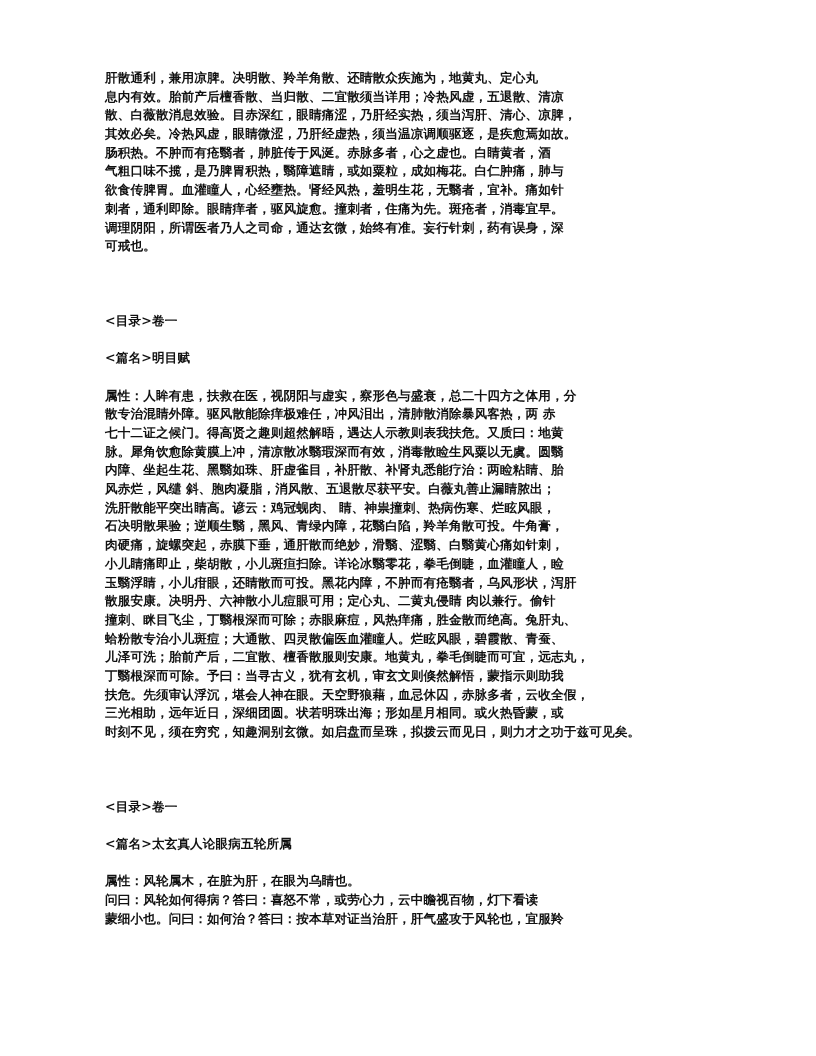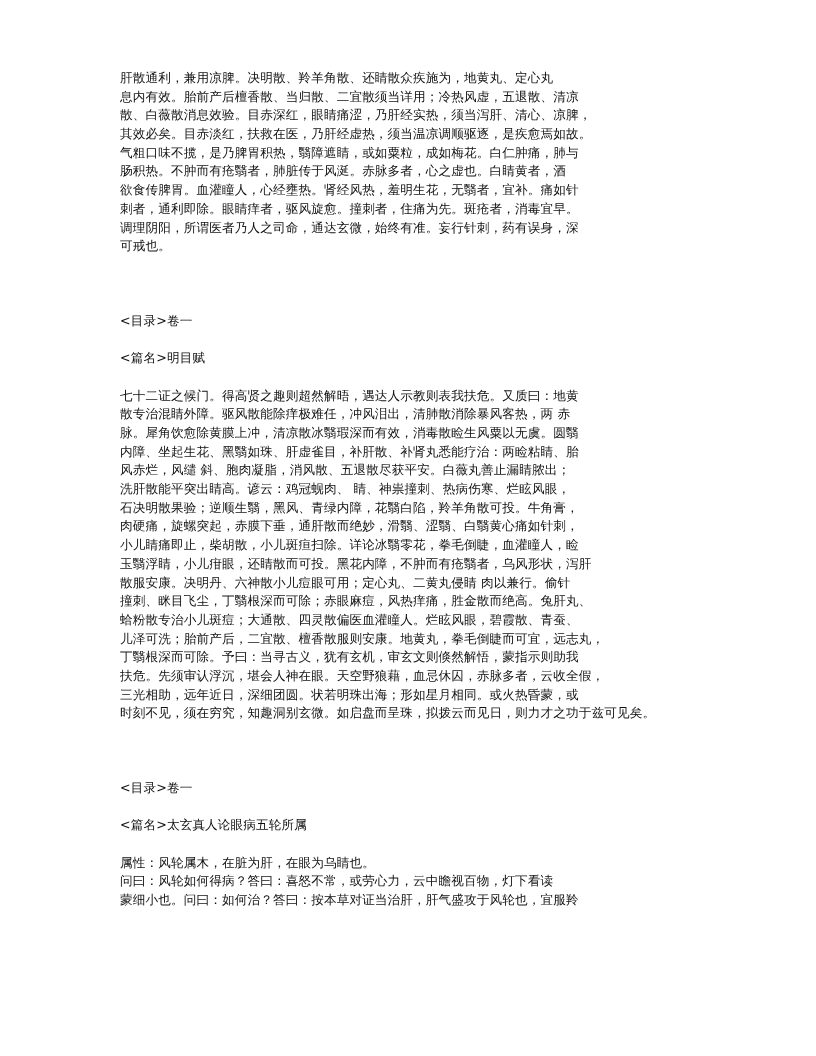--- a/index.html
+++ b/index.html
@@ -1,55 +1,56 @@
 <!DOCTYPE html>
 <html><head>
   <meta charset="utf-8">
   <style>
     html, body { margin: 0; padding: 0; background: #ffffff; }
     body {
       width: 816px; height: 1056px; position: relative; overflow: hidden;
       font-family: "DejaVu Serif", "Liberation Serif", serif;
       color: #111111;
     }
-    .page { position: absolute; left: 120px; top: 69px; width: 600px; }
+    .page { position: absolute; left: 105px; top: 69px; width: 600px; font-weight: bold; }
     .line {
       font-size: 12.6px; line-height: 18.7px; height: 18.7px;
       white-space: nowrap; letter-spacing: 0.15px;
     }
     .gap-lg { height: 56px; }
     .gap-md { height: 18.7px; }
   </style>
 </head>
 <body>
 
 <div class="page">
 
   <div>
     <div class="line">肝散通利，兼用凉脾。决明散、羚羊角散、还睛散众疾施为，地黄丸、定心丸</div>
     <div class="line">息内有效。胎前产后檀香散、当归散、二宜散须当详用；冷热风虚，五退散、清凉</div>
     <div class="line">散、白薇散消息效验。目赤深红，眼睛痛涩，乃肝经实热，须当泻肝、清心、凉脾，</div>
-    <div class="line">其效必矣。目赤淡红，扶救在医，乃肝经虚热，须当温凉调顺驱逐，是疾愈焉如故。</div>
+    <div class="line">其效必矣。冷热风虚，眼睛微涩，乃肝经虚热，须当温凉调顺驱逐，是疾愈焉如故。</div>
+    <div class="line">肠积热。不肿而有疮翳者，肺脏传于风涎。赤脉多者，心之虚也。白睛黄者，酒</div>
     <div class="line">气粗口味不揽，是乃脾胃积热，翳障遮睛，或如粟粒，成如梅花。白仁肿痛，肺与</div>
-    <div class="line">肠积热。不肿而有疮翳者，肺脏传于风涎。赤脉多者，心之虚也。白睛黄者，酒</div>
     <div class="line">欲食传脾胃。血灌瞳人，心经壅热。肾经风热，羞明生花，无翳者，宜补。痛如针</div>
     <div class="line">刺者，通利即除。眼睛痒者，驱风旋愈。撞刺者，住痛为先。斑疮者，消毒宜早。</div>
     <div class="line">调理阴阳，所谓医者乃人之司命，通达玄微，始终有准。妄行针刺，药有误身，深</div>
     <div class="line">可戒也。</div>
   </div>
 
   <div class="gap-lg"></div>
 
   <div>
     <div class="line">&lt;目录&gt;卷一</div>
     <div class="gap-md"></div>
     <div class="line">&lt;篇名&gt;明目赋</div>
     <div class="gap-md"></div>
+    <div class="line">属性：人眸有患，扶救在医，视阴阳与虚实，察形色与盛衰，总二十四方之体用，分</div>
+    <div class="line">散专治混睛外障。驱风散能除痒极难任，冲风泪出，清肺散消除暴风客热，两 赤</div>
     <div class="line">七十二证之候门。得高贤之趣则超然解晤，遇达人示教则表我扶危。又质曰：地黄</div>
-    <div class="line">散专治混睛外障。驱风散能除痒极难任，冲风泪出，清肺散消除暴风客热，两 赤</div>
     <div class="line">脉。犀角饮愈除黄膜上冲，清凉散冰翳瑕深而有效，消毒散睑生风粟以无虞。圆翳</div>
     <div class="line">内障、坐起生花、黑翳如珠、肝虚雀目，补肝散、补肾丸悉能疗治：两睑粘睛、胎</div>
     <div class="line">风赤烂，风缱 斜、胞肉凝脂，消风散、五退散尽获平安。白薇丸善止漏睛脓出；</div>
     <div class="line">洗肝散能平突出睛高。谚云：鸡冠蚬肉、 睛、神祟撞刺、热病伤寒、烂眩风眼，</div>
     <div class="line">石决明散果验；逆顺生翳，黑风、青绿内障，花翳白陷，羚羊角散可投。牛角膏，</div>
     <div class="line">肉硬痛，旋螺突起，赤膜下垂，通肝散而绝妙，滑翳、涩翳、白翳黄心痛如针刺，</div>
     <div class="line">小儿睛痛即止，柴胡散，小儿斑疸扫除。详论冰翳零花，拳毛倒睫，血灌瞳人，睑</div>
     <div class="line">玉翳浮睛，小儿疳眼，还睛散而可投。黑花内障，不肿而有疮翳者，乌风形状，泻肝</div>
     <div class="line">散服安康。决明丹、六神散小儿痘眼可用；定心丸、二黄丸侵睛 肉以兼行。偷针</div>
     <div class="line">撞刺、眯目飞尘，丁翳根深而可除；赤眼麻痘，风热痒痛，胜金散而绝高。兔肝丸、</div>

